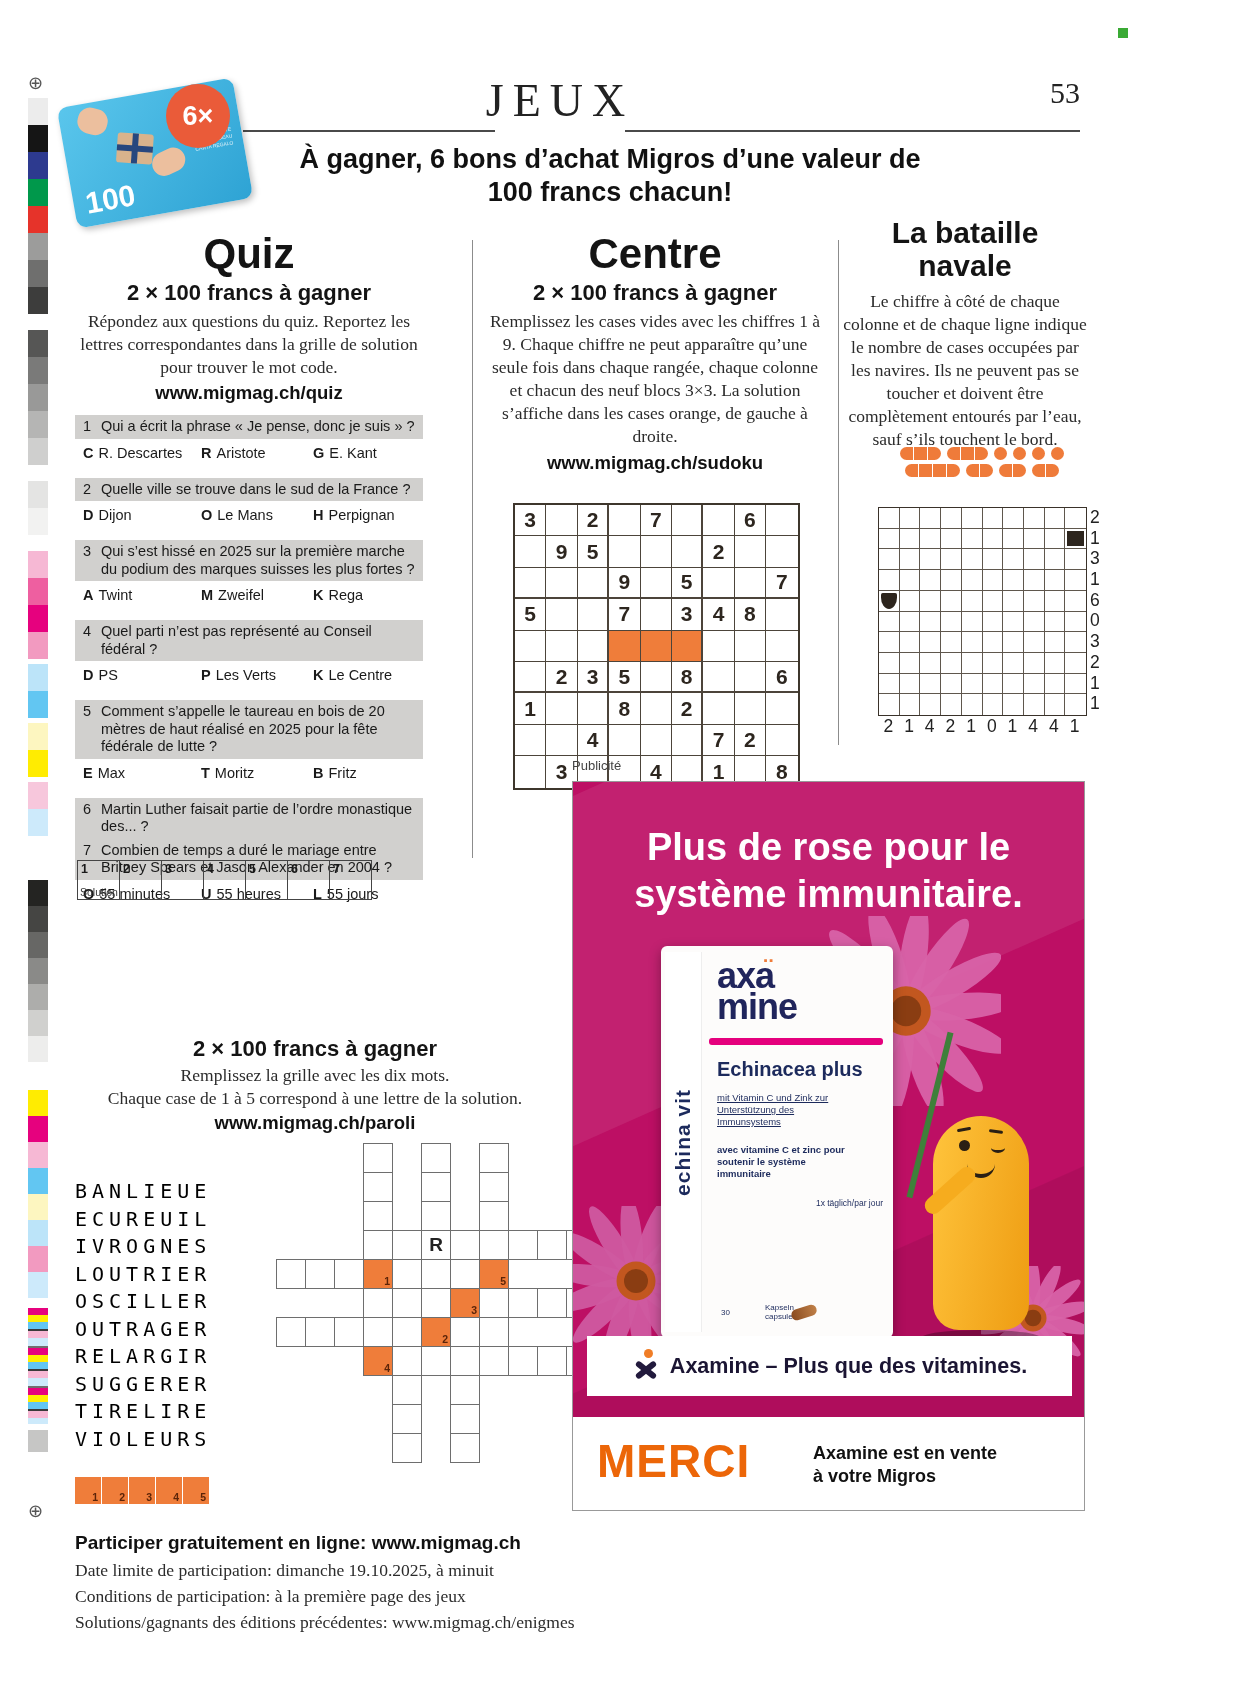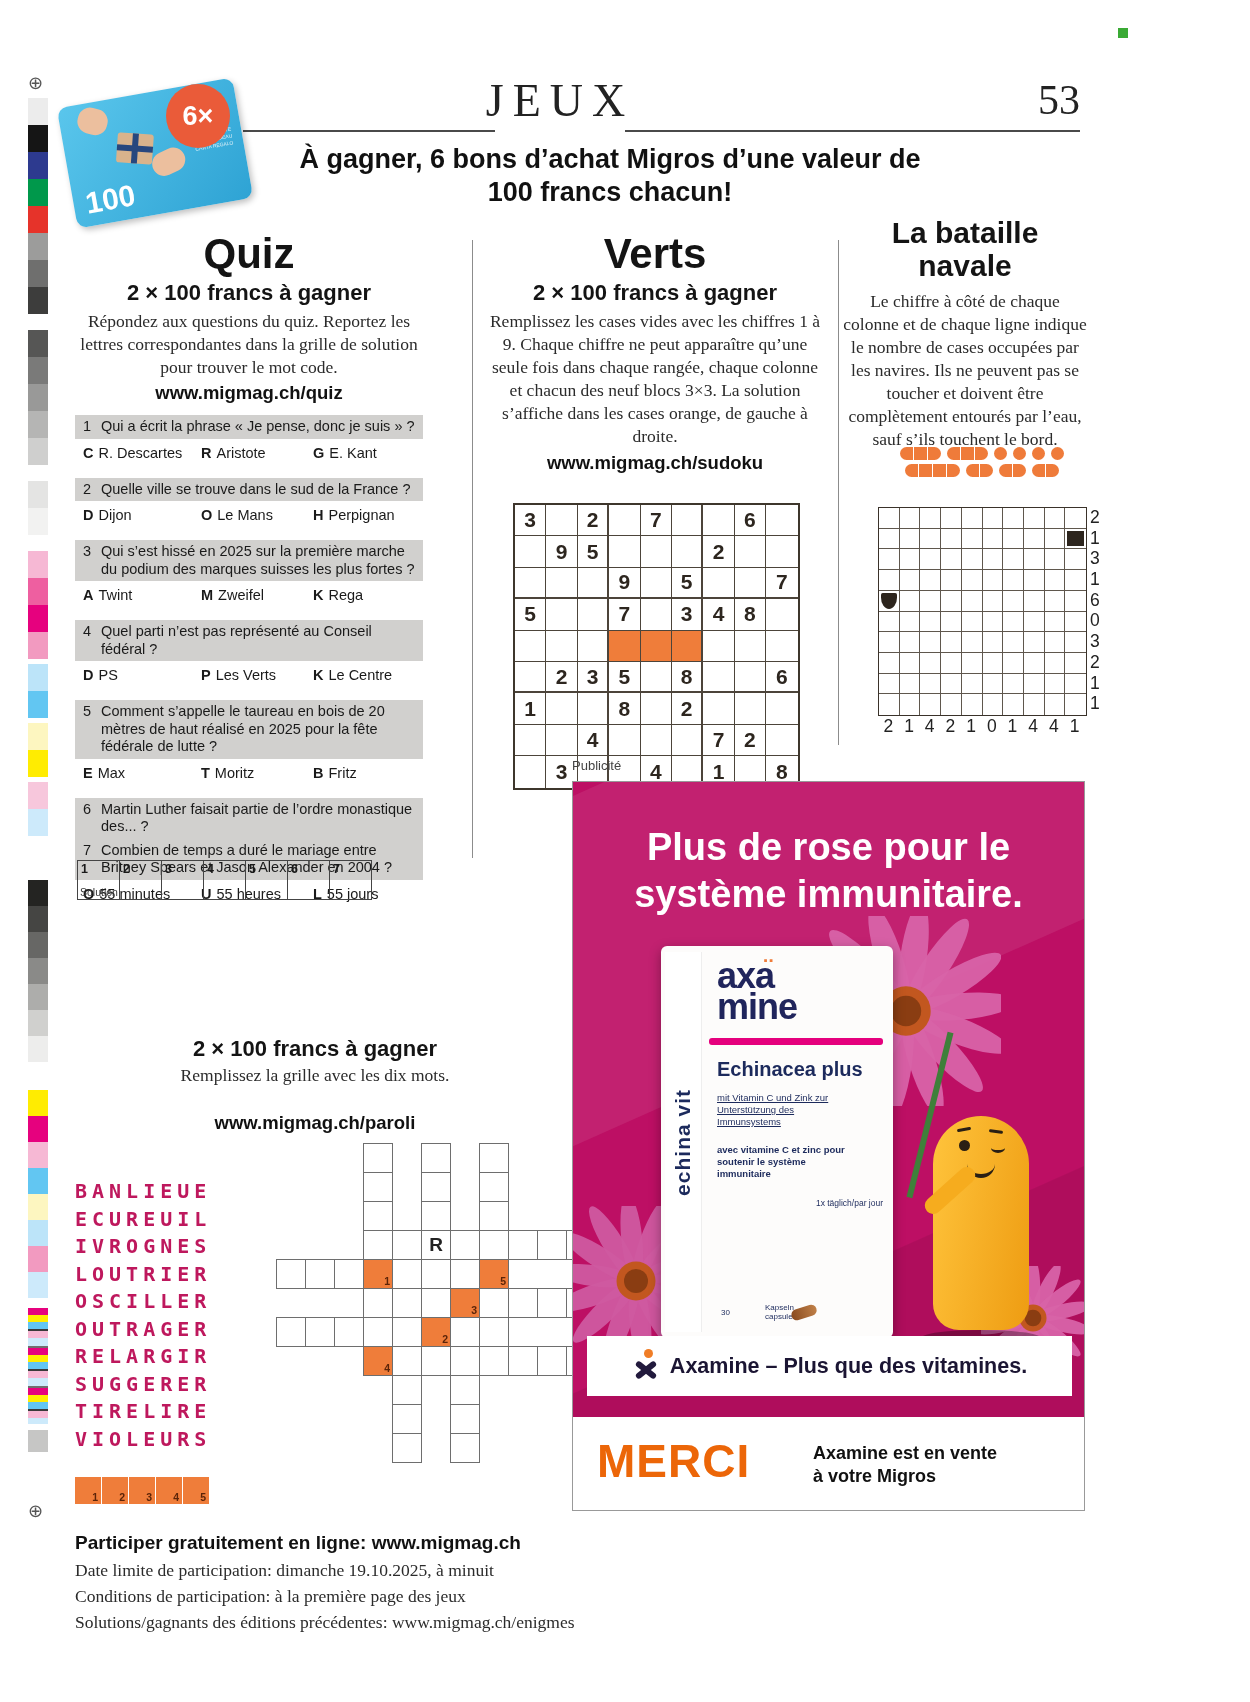--- a/index.html
+++ b/index.html
@@ -10,21 +10,21 @@
   #cal{position:absolute;left:28px;top:98px;width:20px;}
   .cal-block{width:20px;}
   .cal-barcode{background:repeating-linear-gradient(to bottom,
      #e6017e 0 7px,#ffec01 7px 14px,#62c6f2 14px 21px,#3a3a3a 21px 23px,
      #f6b8d4 23px 30px,#cdeafb 30px 38px,#706f6f 38px 40px);}
   #corner-green{position:absolute;left:1118px;top:28px;width:10px;height:10px;background:#3aaa35;}
   
   #jeux{position:absolute;top:74px;left:340px;width:440px;text-align:center;
         font-family:"Liberation Serif",serif;font-size:46px;letter-spacing:9px;color:#222;}
   #pageno{position:absolute;top:76px;left:1000px;width:80px;text-align:right;
-        font-family:"Liberation Serif",serif;font-size:42px;color:#222;}
+        font-family:"Liberation Serif",serif;font-size:30px;color:#222;}
   .hrule{position:absolute;top:130px;height:2px;background:#4a4a4a;}
   
   #card{position:absolute;left:66px;top:92px;width:178px;height:122px;transform:rotate(-10deg);
         background:linear-gradient(135deg,#5ac6ec,#2ea3d4);border-radius:10px;box-shadow:2px 3px 6px rgba(0,0,0,.25);}
   #card .gift{position:absolute;left:52px;top:38px;width:36px;height:30px;background:#d9b38c;transform:rotate(14deg);border-radius:3px;}
   #card .gift:before{content:"";position:absolute;left:15px;top:0;width:6px;height:30px;background:#27477e;}
   #card .gift:after{content:"";position:absolute;left:0;top:12px;width:36px;height:6px;background:#27477e;}
   #card .hand1,#card .hand2{position:absolute;background:#ecbf9e;border-radius:12px;}
   #card .hand1{left:18px;top:6px;width:30px;height:26px;transform:rotate(25deg);}
   #card .hand2{left:84px;top:60px;width:34px;height:24px;transform:rotate(-15deg);}
@@ -71,21 +71,21 @@
   .bn-cell{border-right:1px solid #5f574d;border-bottom:1px solid #5f574d;position:relative;}
   .bn-lastc{border-right:none;} .bn-lastr{border-bottom:none;}
   .bn-square{position:absolute;left:2px;top:2px;right:2px;bottom:2px;background:#2d251d;}
   .bn-half{position:absolute;left:2px;top:2px;right:2px;height:16px;background:#2d251d;border-radius:2px 2px 9px 9px/2px 2px 13px 13px;}
   #bn-right{position:absolute;left:1090px;top:507px;width:20px;}
   #bn-right div{height:20.7px;line-height:20.7px;font-size:17.5px;color:#222;}
   #bn-bottom{position:absolute;left:878px;top:716px;display:grid;grid-template-columns:repeat(10,20.7px);}
   #bn-bottom div{text-align:center;font-size:17.5px;color:#222;}
   
   #paroli-words{position:absolute;left:75px;top:1178px;font-family:"DejaVu Sans Mono",monospace;
-        font-weight:bold;font-size:20px;letter-spacing:5px;line-height:27.5px;color:#be185d;}
+        font-weight:normal;font-size:20px;letter-spacing:5px;line-height:27.5px;color:#000000;}
   #paroli-grid{position:absolute;left:276px;top:1143px;}
   .p-cell{position:absolute;width:30px;height:30px;border:1px solid #6e6e6e;box-sizing:border-box;background:#fff;
         font-size:19px;font-weight:bold;color:#222;display:flex;align-items:center;justify-content:center;}
   .p-orange{background:#ef7d3a;}
   .p-onum{position:absolute;right:2px;bottom:1px;font-size:10.5px;font-weight:bold;color:#5c2408;}
   #paroli-sol{position:absolute;left:75px;top:1477px;display:flex;gap:1px;}
   .ps-cell{width:26px;height:27px;background:#ef7d3a;position:relative;}
   .ps-cell span{position:absolute;right:3px;bottom:1px;font-size:10.5px;font-weight:bold;color:#5c2408;}
   
   #footer-line1{position:absolute;left:75px;top:1532px;font-weight:bold;font-size:19px;color:#111;}
@@ -299,21 +299,21 @@
   <div id="quiz-solution">
       <div class="qs-cell"><span>1</span><span class="qs-sol">Solution</span></div>
       <div class="qs-cell"><span>2</span></div>
       <div class="qs-cell"><span>3</span></div>
       <div class="qs-cell"><span>4</span></div>
       <div class="qs-cell"><span>5</span></div>
       <div class="qs-cell"><span>6</span></div>
       <div class="qs-cell"><span>7</span></div>
     </div>
 
-  <div class="col-title" style="left:490px;top:230px;width:330px;font-size:42px">Verts</div>
+  <div class="col-title" style="left:490px;top:230px;width:330px;font-size:42px">Centre</div>
   <div class="prize" style="left:490px;top:280px;width:330px">2 × 100 francs à gagner</div>
   <div class="desc" style="left:487px;top:310px;width:336px">Remplissez les cases vides avec les chiffres 1 à 9. Chaque chiffre ne peut apparaître qu’une seule fois dans chaque rangée, chaque colonne et chacun des neuf blocs 3×3. La solution s’affiche dans les cases orange, de gauche à droite.</div>
   <div class="plink" style="left:490px;top:452px;width:330px">www.migmag.ch/sudoku</div>
   <div id="sudoku-grid">
       <div class="s-cell">3</div>
       <div class="s-cell"></div>
       <div class="s-cell s-cr">2</div>
       <div class="s-cell"></div>
       <div class="s-cell">7</div>
       <div class="s-cell s-cr"></div>
@@ -572,20 +572,21 @@
       <div>0</div>
       <div>1</div>
       <div>4</div>
       <div>4</div>
       <div>1</div>
     </div>
 
   <div class="prize" style="left:75px;top:1036px;width:480px">2 × 100 francs à gagner</div>
   <div class="desc" style="left:55px;top:1064px;width:520px">
     <div>Remplissez la grille avec les dix mots.</div>
+    <div>Chaque case de 1 à 5 correspond à une lettre de la solution.</div>
   </div>
   <div class="plink" style="left:55px;top:1112px;width:520px">www.migmag.ch/paroli</div>
   <div id="paroli-words">
       <div>BANLIEUE</div>
       <div>ECUREUIL</div>
       <div>IVROGNES</div>
       <div>LOUTRIER</div>
       <div>OSCILLER</div>
       <div>OUTRAGER</div>
       <div>RELARGIR</div>

